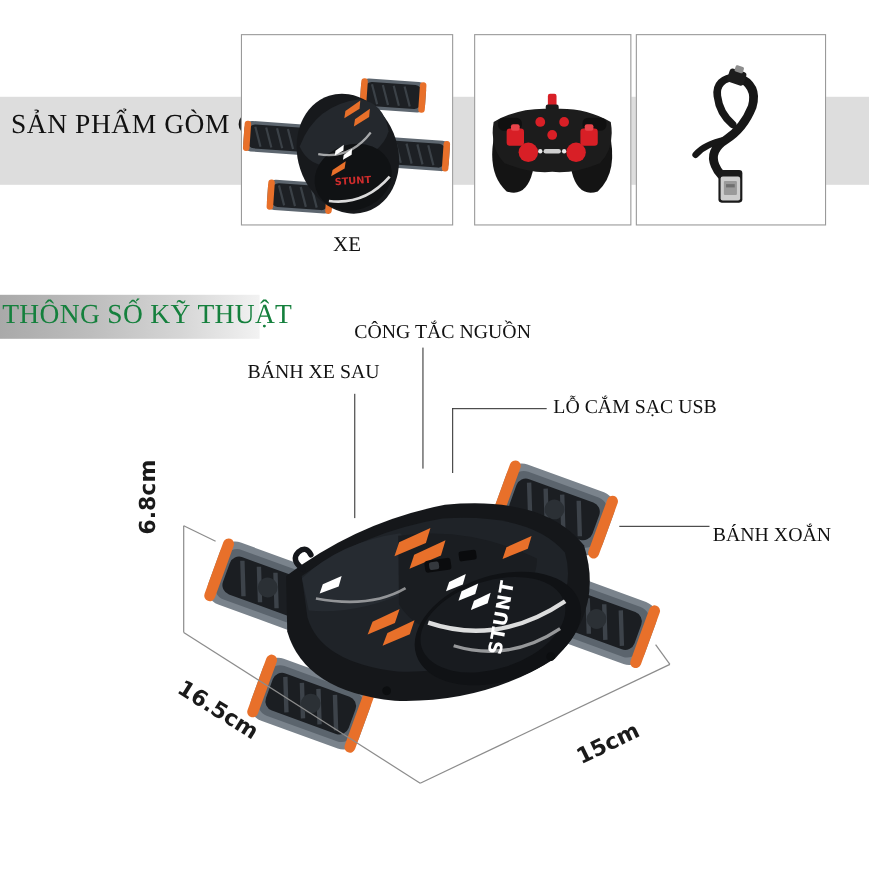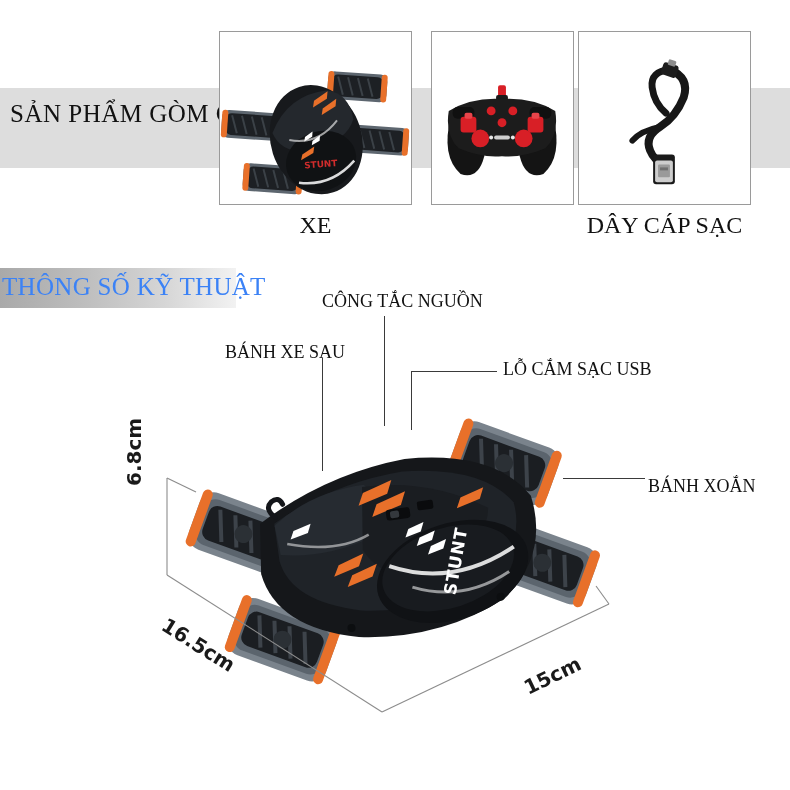--- a/index.html
+++ b/index.html
@@ -21,31 +21,31 @@
     position: absolute; left: 10px; top: 100px;
     font-size: 25px; letter-spacing: .5px; color: #111111;
     white-space: nowrap;
   }
   .band2 {
     position: absolute; left: 0; top: 268px; width: 236px; height: 40px;
     background: linear-gradient(to right, #a9a9a9 0%, #bdbdbd 35%, #d6d6d6 70%, #f2f2f2 100%);
   }
   .band2-title {
     position: absolute; left: 2px; top: 273px;
-    font-size: 25px; letter-spacing: .3px; color: #3b82f6;
+    font-size: 25px; letter-spacing: .3px; color: #15803d;
     white-space: nowrap;
   }
 
   
   .pbox {
     position: absolute; background: #ffffff; border: 1px solid #9a9a9a;
   }
   .pbox-cap {
     position: absolute; text-align: center;
-    font-size: 24px; color: #111111; white-space: nowrap;
+    font-size: 19px; color: #111111; white-space: nowrap;
   }
   .pimg { position: absolute; inset: 0; }
 
   
   .callout {
     position: absolute; font-size: 18px; color: #111111; white-space: nowrap;
   }
   .lead { position: absolute; background: #3a3a3a; }
   .lead-v { width: 1px; }
   .lead-h { height: 1px; }
@@ -189,21 +189,20 @@
         <rect x="-2" y="-54" width="16" height="13" rx="3" fill="#1d1d1d" transform="rotate(18 6 -48)"></rect>
         <rect x="2" y="-58" width="8" height="6" rx="1.5" fill="#8d8d8d" transform="rotate(18 6 -48)"></rect>
 
         <rect x="-11" y="38" width="22" height="30" rx="3" fill="#1a1a1a"></rect>
         <rect x="-9" y="44" width="18" height="22" rx="2" fill="#cdcdcd"></rect>
         <rect x="-6" y="48" width="12" height="13" rx="1" fill="#9a9a9a"></rect>
         <rect x="-4" y="51" width="8" height="3" fill="#6f6f6f"></rect>
       </g>
     </svg>
   </div>
-  <div class="pbox-cap" style="left:578px; top:212px; width:173px;">DÂY CÁP SẠC</div>
 
   <div class="band2"></div>
   <div class="band2-title">THÔNG SỐ KỸ THUẬT</div>
 
   <svg style="position:absolute; left:140px; top:385px; width:520px; height:310px;" viewBox="0 0 520 310">
     <g transform="translate(255,150) rotate(-8)">
 
       <g transform="translate(-150,-22) rotate(28)">
         <rect x="-52" y="-30" width="104" height="60" rx="15" fill="#7a838c"></rect>
         <rect x="-46" y="-24" width="92" height="48" rx="12" fill="#5b646d"></rect>
@@ -306,21 +305,21 @@
       <path d="M-116,-34 q-10,-10 -2,-16 q8,-5 11,4" stroke="#14161a" stroke-width="5" fill="none" stroke-linecap="round"></path>
 
       <circle cx="96" cy="76" r="4" fill="#0c0e10"></circle>
       <circle cx="-56" cy="86" r="4" fill="#0c0e10"></circle>
     </g>
   </svg>
 
   <div class="callout" style="left:298px; top:291px;margin-left:24px;">CÔNG TẮC NGUỒN</div>
   <div class="lead lead-v" style="left:384px; top:316px; height:110px;"></div>
 
-  <div class="callout" style="left:225px; top:342px;font-family:Liberation Serif, serif;">BÁNH XE SAU</div>
+  <div class="callout" style="left:225px; top:328px;font-family:Liberation Serif, serif;">BÁNH XE SAU</div>
   <div class="lead lead-v" style="left:322px; top:358px; height:113px;"></div>
 
   <div class="callout" style="left:503px; top:359px;">LỖ CẮM SẠC USB</div>
   <div class="lead lead-h" style="left:411px; top:371px; width:86px;"></div>
   <div class="lead lead-v" style="left:411px; top:371px; height:59px;"></div>
 
   <div class="callout" style="left:648px; top:476px;">BÁNH XOẮN</div>
   <div class="lead lead-h" style="left:563px; top:478px; width:82px;"></div>
 
   <svg style="position:absolute; left:0; top:0; width:790px; height:790px;" viewBox="0 0 790 790">

